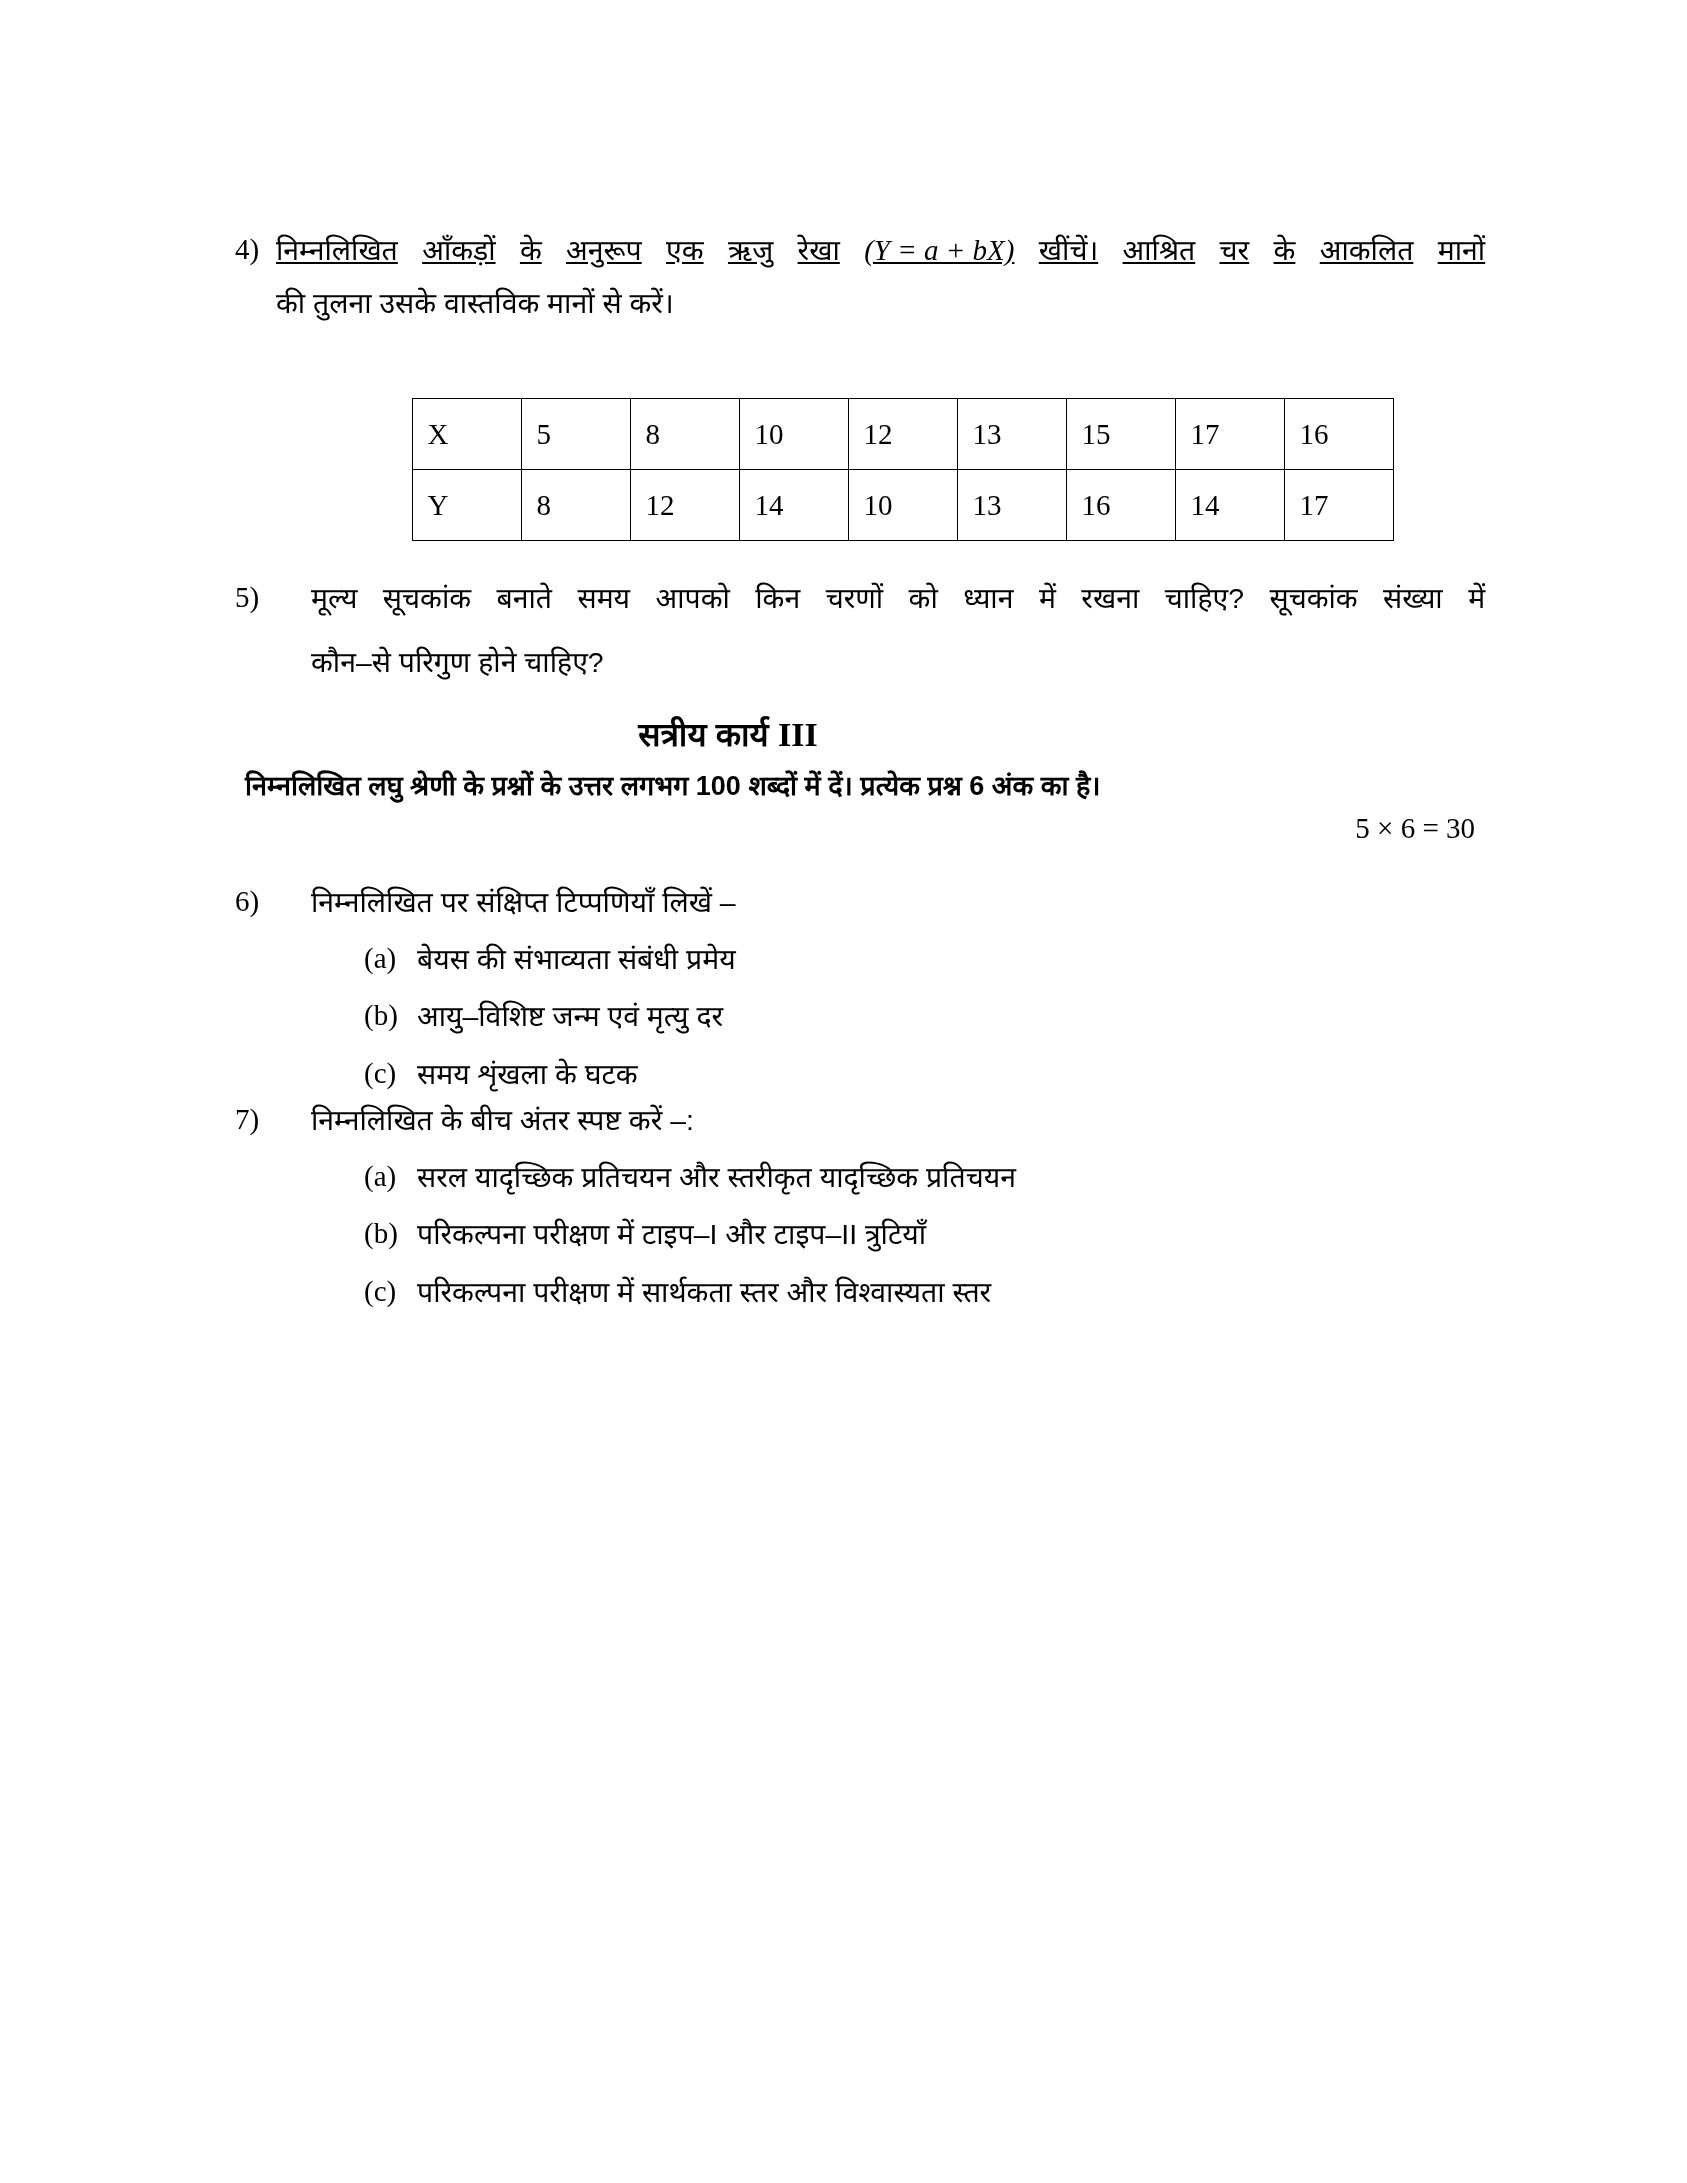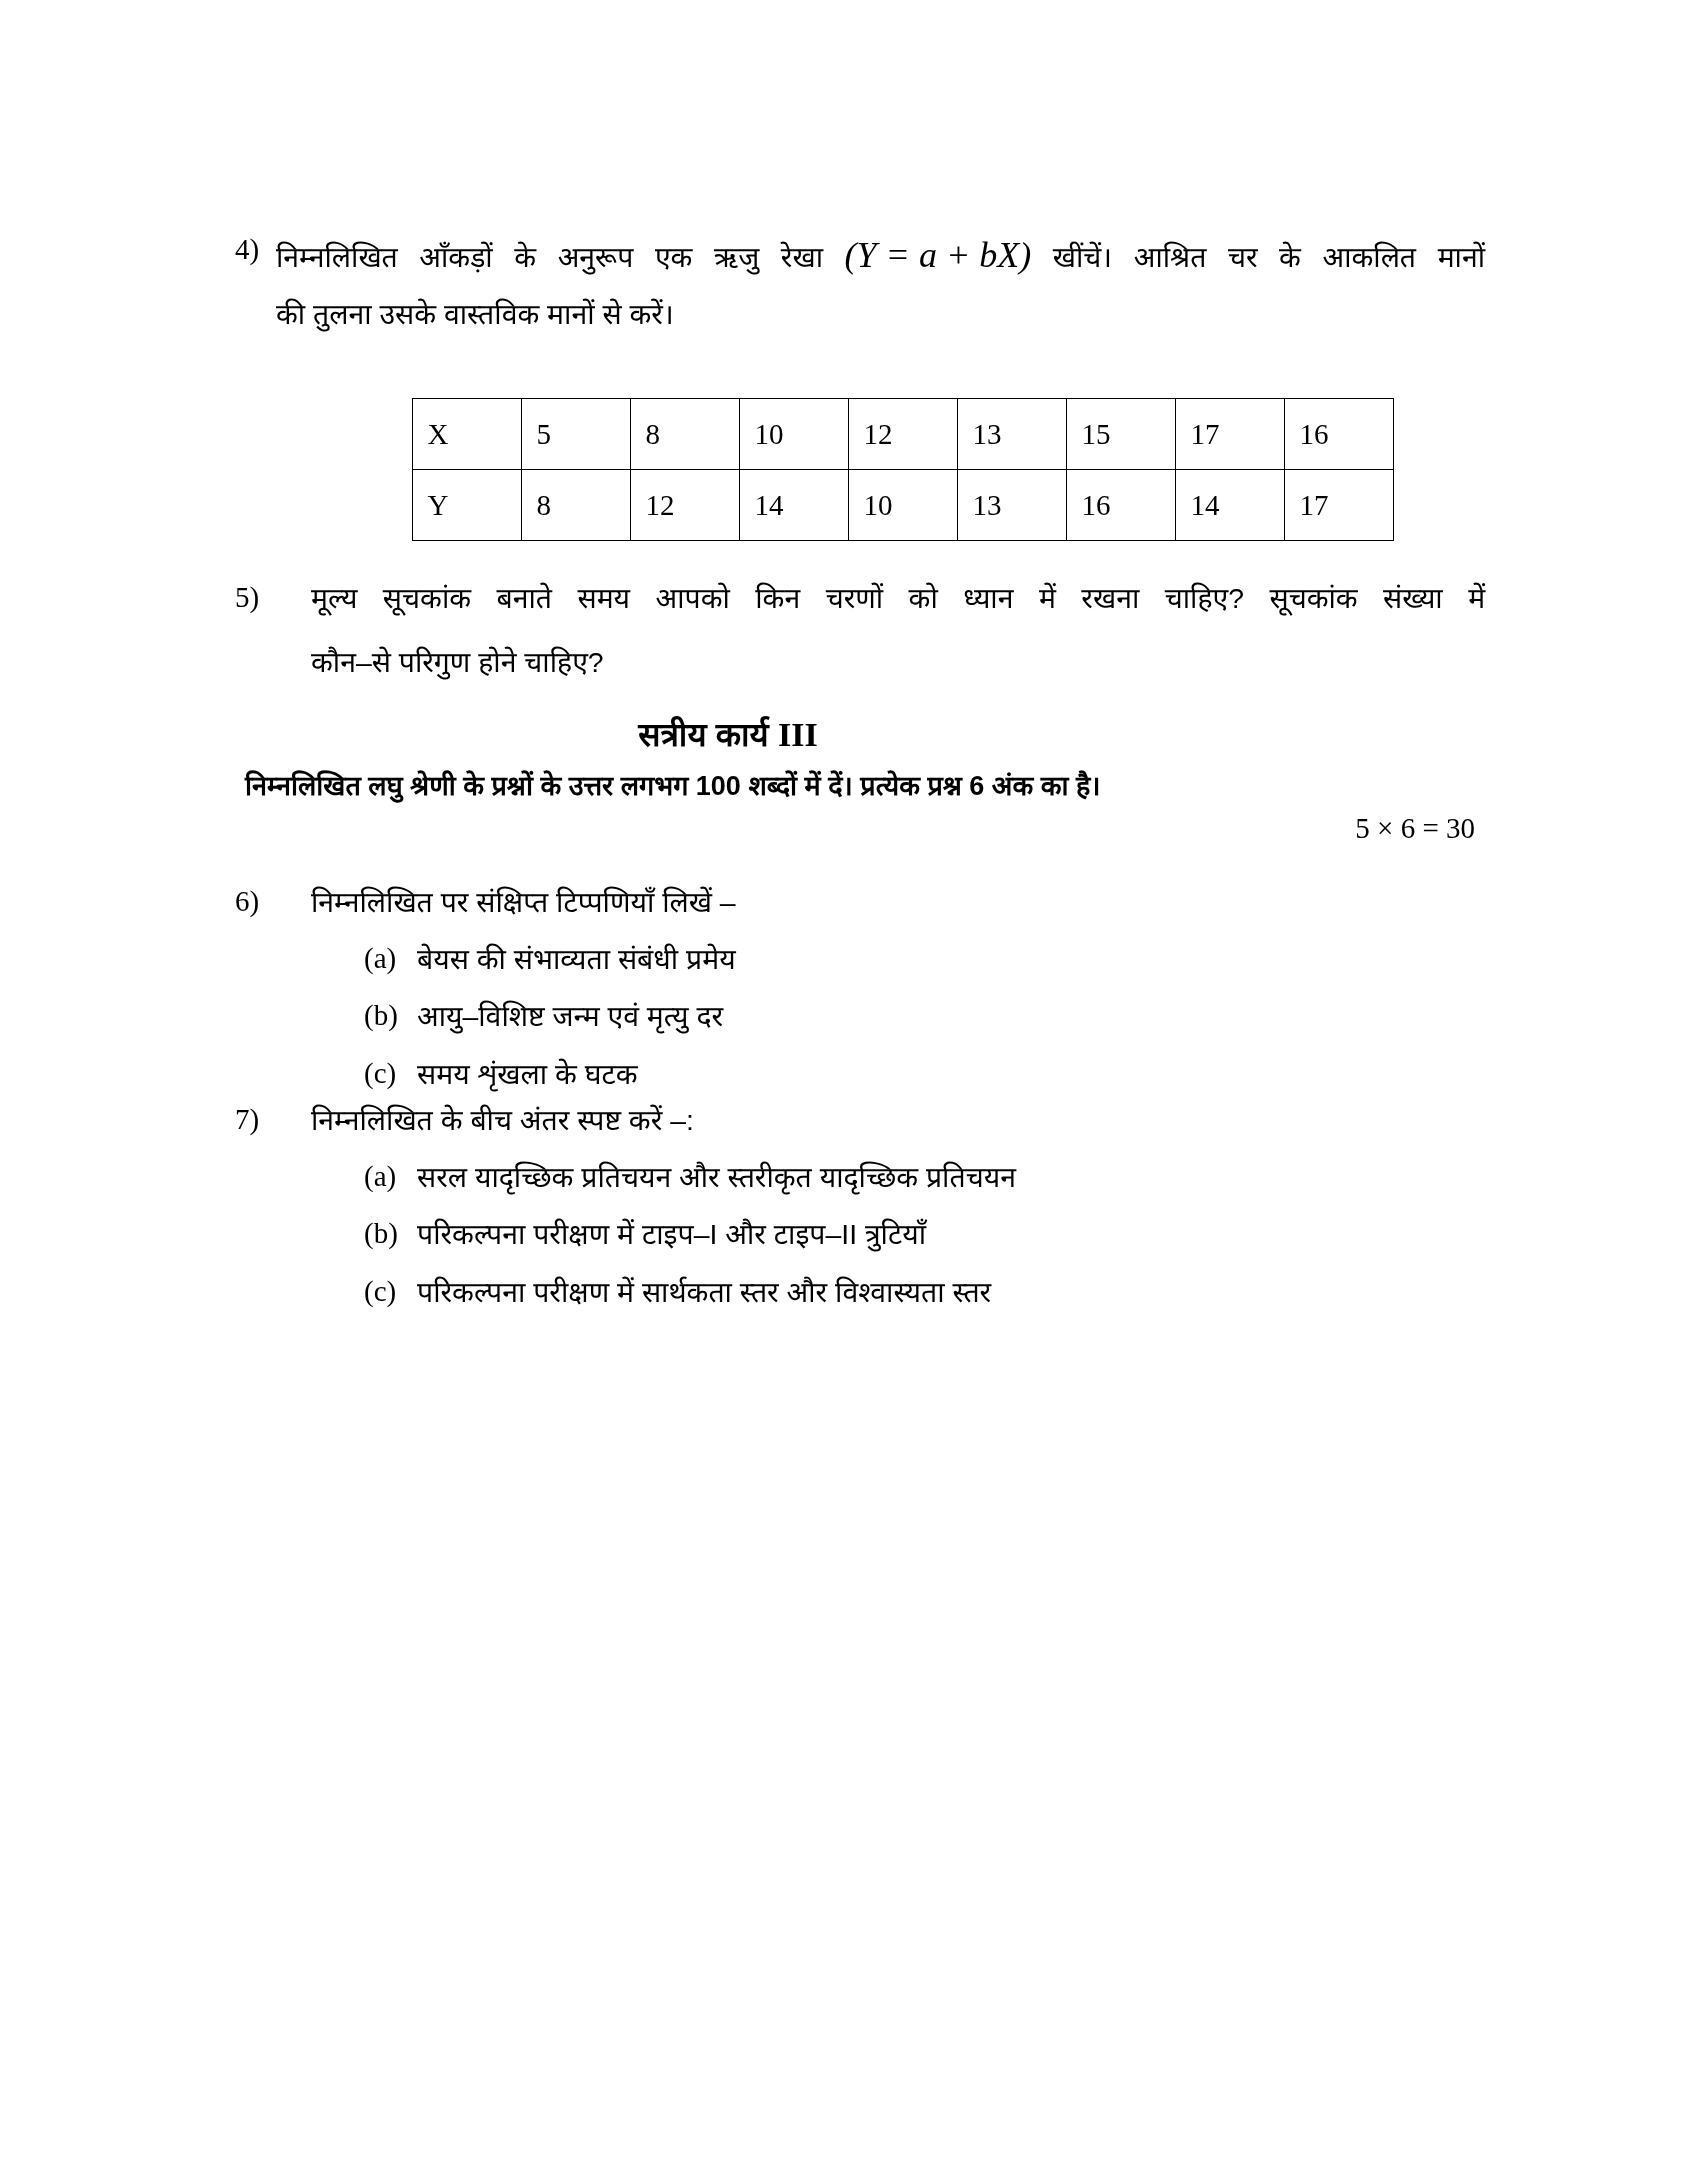--- a/index.html
+++ b/index.html
@@ -56,29 +56,29 @@
     flex: 1 1 auto;
     text-align: justify;
     text-justify: inter-word;
   }
   .q4-line1 {
     display: block;
     text-align: justify;
     text-align-last: justify;
     white-space: nowrap;
   }
-  .q4-line1 > span { display: inline-block; }
+  .q4-line1 > span { display: inline-block; text-decoration: underline; }
   .q4-line2 {
     display: block;
     margin-top: 8px;
   }
   .math {
     font-family: "Liberation Serif", "DejaVu Serif", serif;
     font-style: italic;
-    font-size: 36px;
+    font-size: 29px;
   }
 
   
   .data-table-wrap {
     position: absolute;
     left: 412px;
     top: 398px;
   }
   table.data-table {
     border-collapse: collapse;

